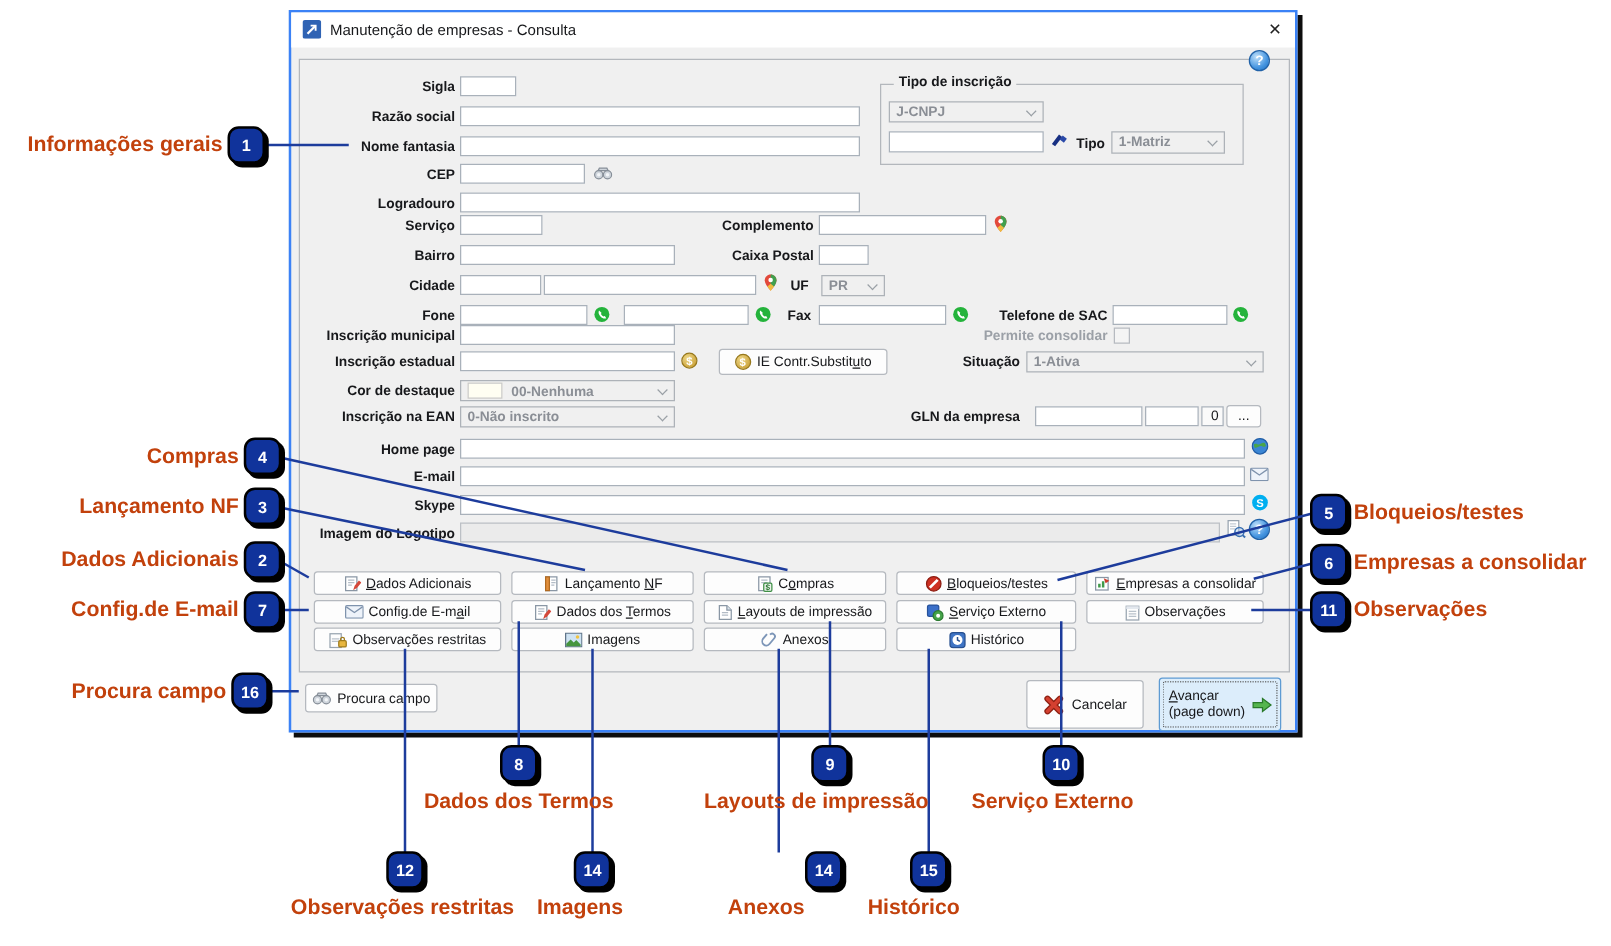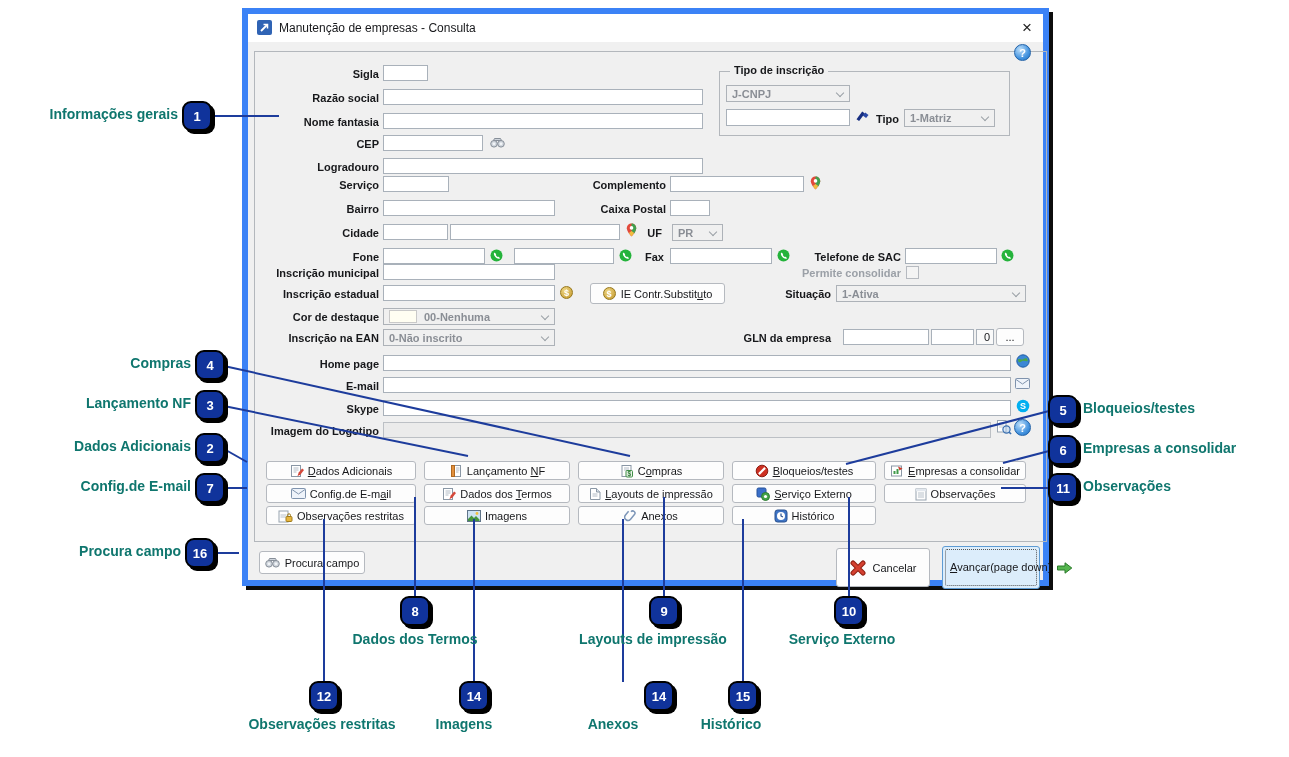--- a/index.html
+++ b/index.html
@@ -1,20 +1,20 @@
 <!DOCTYPE html>
 <html><head>
 <meta charset="utf-8">
 <style>
   html,body{margin:0;padding:0}
   body{width:1289px;height:757px;position:relative;background:#fff;overflow:hidden;
        font-family:"Liberation Sans",sans-serif;color:#17181b}
   
-  .dlg{position:absolute;left:242px;top:8px;width:807px;height:578px;background:#f0f0f0;
-       border:6px solid #3b82f6;box-shadow:4px 4px 0 #0d0d0d;box-sizing:border-box}
+  .dlg{position:absolute;left:231px;top:8px;width:807px;height:578px;background:#f0f0f0;
+       border:2px solid #3b82f6;box-shadow:4px 4px 0 #0d0d0d;box-sizing:border-box}
   .titlebar{position:absolute;left:0;top:0;right:0;height:28px;background:#fff}
   .title{position:absolute;left:31px;top:7px;font-size:12px;white-space:nowrap}
   .appicon{position:absolute;left:9px;top:6px;line-height:0}
   .close{position:absolute;right:11px;top:4px;font-size:17px;color:#222}
   .panel{position:absolute;left:6px;top:37px;width:791px;height:489px;border:1px solid #b3b7bc}
   .lbl{position:absolute;font-size:11px;font-weight:bold;text-align:right;white-space:nowrap;line-height:16px}
   .inp{position:absolute;height:16px;background:#fff;border:1px solid #a9b1ba;box-sizing:border-box;
        font:11px "Liberation Sans",sans-serif;padding:0 3px;margin:0}
   input.inp{outline:none}
   .ro{background:#ebebeb;border-color:#bcc0c5}
@@ -43,21 +43,21 @@
   .swatch{display:inline-block;width:26px;height:11px;background:#fffef2;border:1px solid #c9c9c9;
           margin-right:7px;vertical-align:-2px}
   .gray{color:#9ba0a7}
   .av{background:#dcedfb;border:1px solid #5e9bd3}
   .avf{position:absolute;inset:2px;border:1px dotted #555;border-radius:2px;pointer-events:none}
   
   #lines{position:absolute;left:0;top:0;z-index:50;pointer-events:none}
   .badge{position:absolute;width:30px;height:30px;background:#10339b;border:2px solid #000;border-radius:9px;
          box-shadow:3px 3px 0 #000;color:#fff;font-weight:bold;font-size:13px;display:flex;align-items:center;
          justify-content:center;z-index:60;box-sizing:border-box}
-  .ann{position:absolute;font-size:14px;font-weight:bold;color:#0f766e;white-space:nowrap;z-index:60}
+  .ann{position:absolute;font-size:17px;font-weight:bold;color:#c2410c;white-space:nowrap;z-index:60}
   .ctr{transform:translateX(-50%)}
 </style>
 </head>
 <body>
 
 <div class="dlg">
   <div class="titlebar">
     <span class="appicon">
       <svg width="15" height="15">
           <rect width="15" height="15" rx="2" fill="#2f63b4"></rect>
@@ -380,21 +380,21 @@
     <span class="icon">
         <svg width="18" height="16" viewBox="0 0 18 16">
           <path d="M4 3l10 10M14 3L4 13" stroke="#8e2012" stroke-width="5" stroke-linecap="round"></path>
           <path d="M4 3l10 10M14 3L4 13" stroke="#d44030" stroke-width="3" stroke-linecap="round"></path>
         </svg>
       </span>
     <span>Cancelar</span>
   </div>
   <div class="wbtn av" style="left:694px;top:532px;width:98px;height:43px;justify-content:space-between;padding:0 7px">
     <div class="avf"></div>
-    <span style="display:flex;flex-direction:row;align-items:flex-start;line-height:13px">
+    <span style="display:flex;flex-direction:column;align-items:flex-start;line-height:13px">
       <span><span></span><u>A</u><span>vançar</span></span>
       <span>(page down)</span>
     </span>
     <span class="icon">
         <svg width="17" height="14" viewBox="0 0 17 14">
           <path d="M1.5 5h7.5V1.8L15.8 7l-6.8 5.2V9H1.5z" fill="#55b54e" stroke="#2a7a2a"></path>
         </svg>
       </span>
   </div>
 </div>

